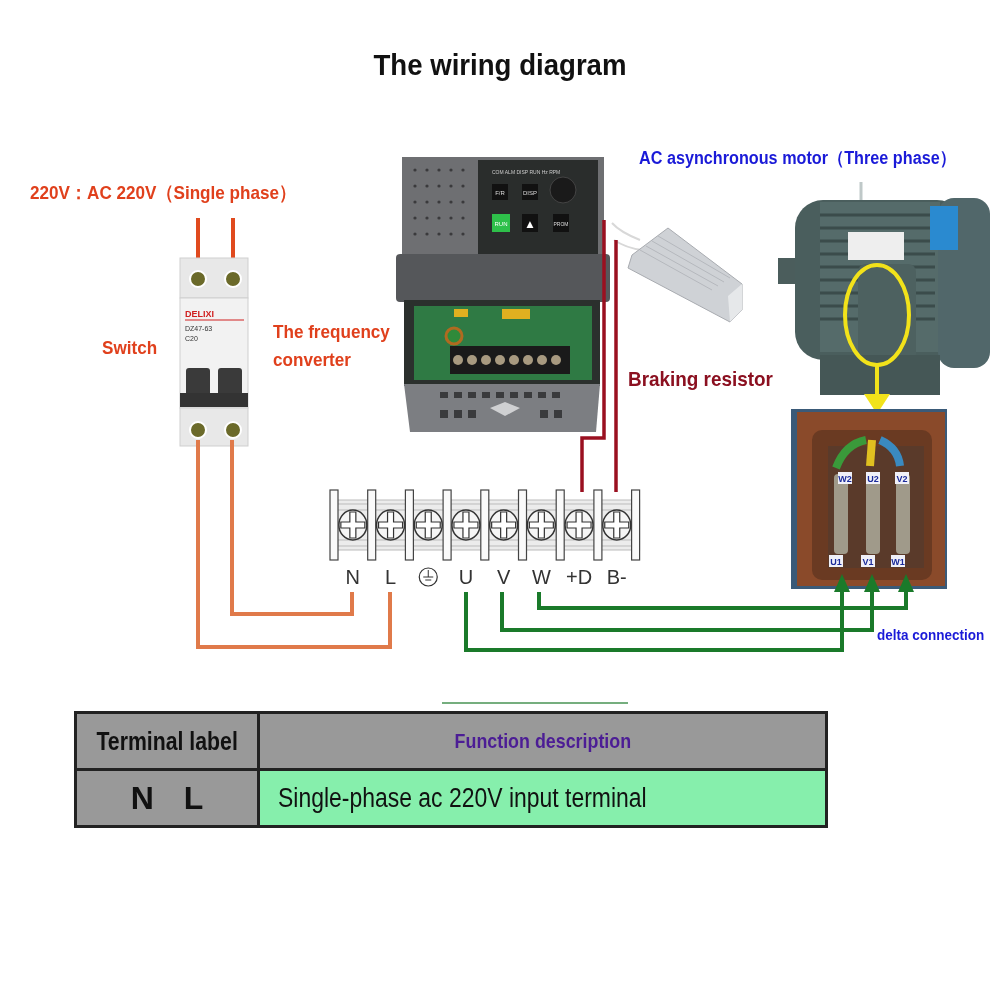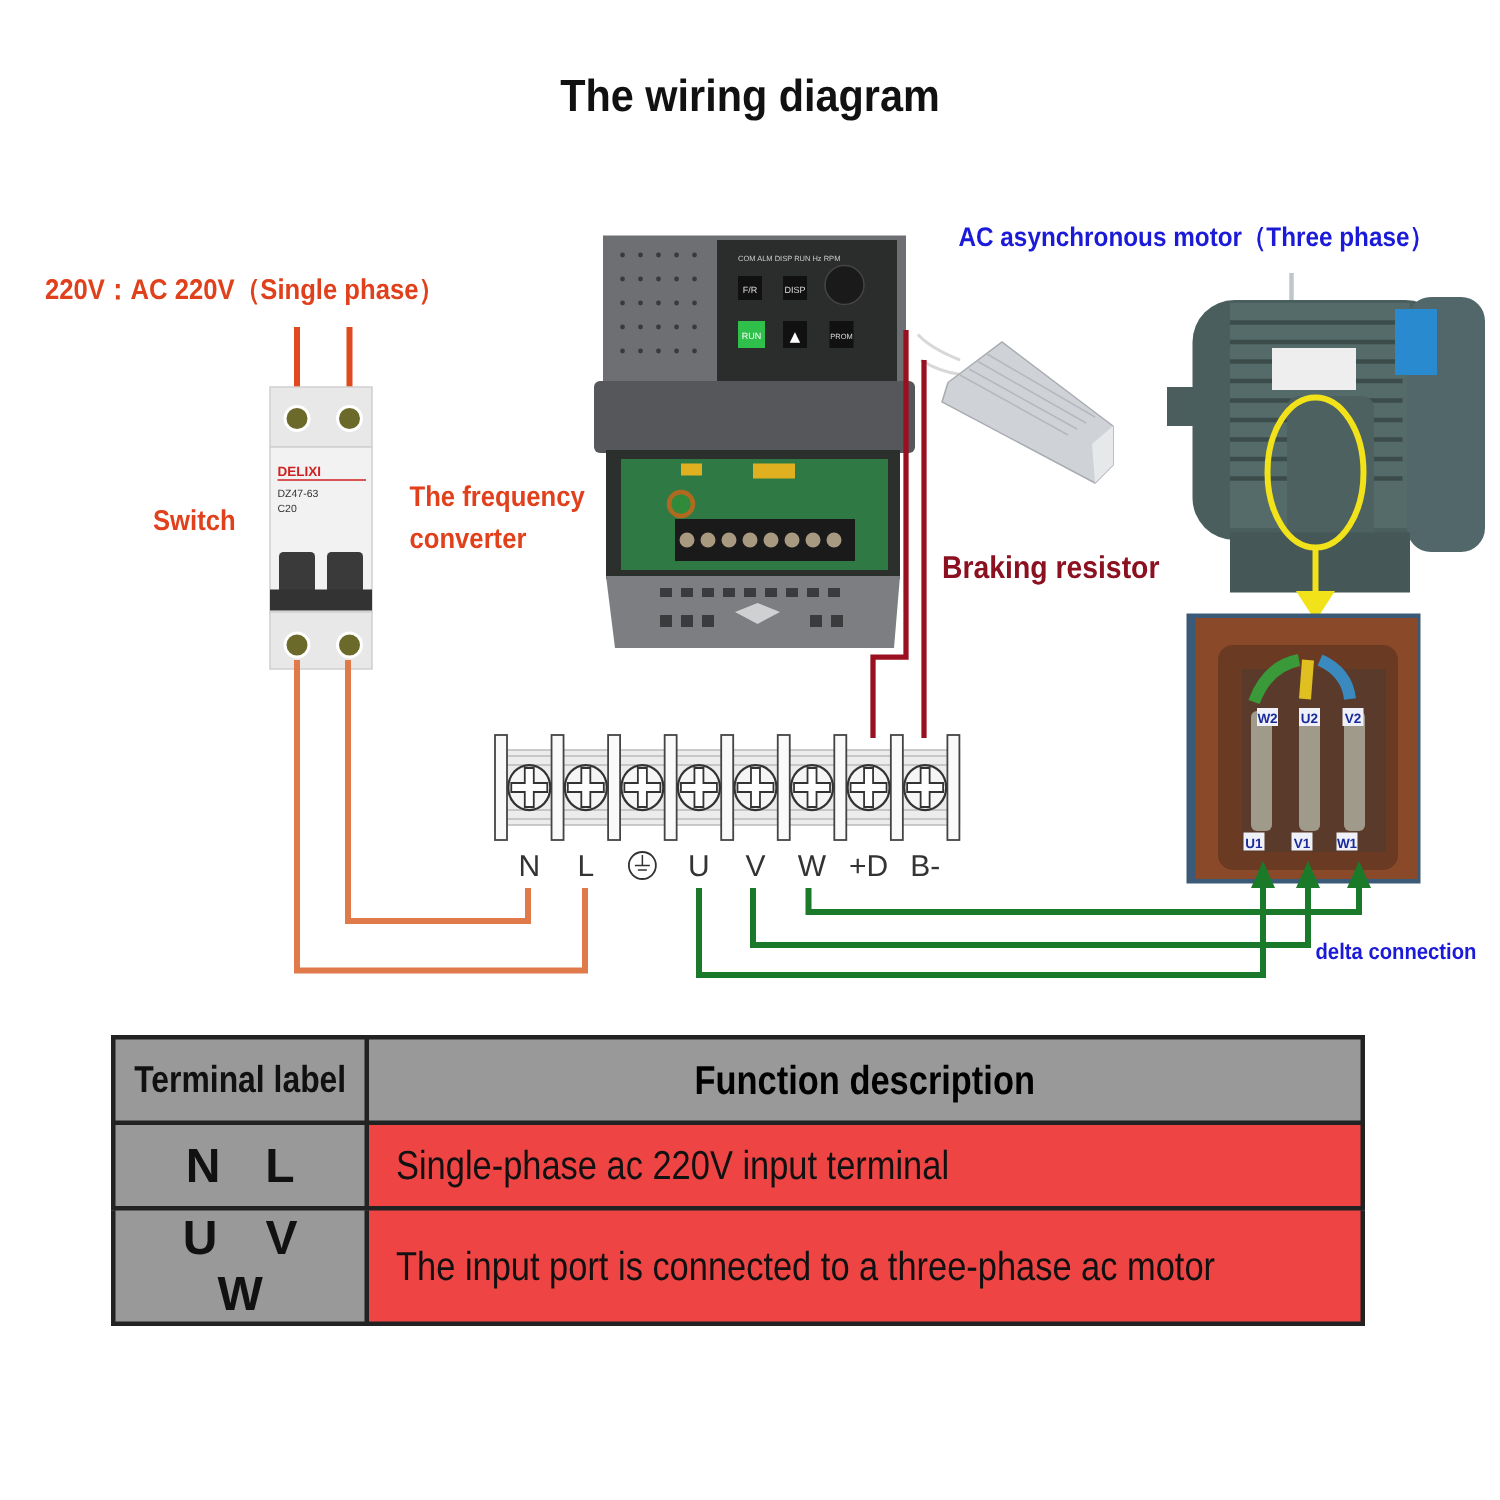--- a/index.html
+++ b/index.html
@@ -5,26 +5,26 @@
   html, body { margin:0; padding:0; background:#ffffff; }
   body { width:1000px; height:1000px; position:relative; overflow:hidden; font-family:"Liberation Sans", sans-serif; }
   .abs { position:absolute; }
   .title { left:0; width:1000px; top:48px; text-align:center; font-size:30px; font-weight:bold; color:#111; transform:scaleX(0.92); }
   .lbl-red { color:#e0401c; font-weight:bold; font-size:19px; white-space:nowrap; transform-origin:left top; transform:scaleX(0.9); }
   .lbl-dark { color:#8b1020; font-weight:bold; font-size:21px; white-space:nowrap; transform-origin:left top; transform:scaleX(0.9); }
   .lbl-blue { color:#1a1ad8; font-weight:bold; font-size:18px; white-space:nowrap; transform-origin:left top; transform:scaleX(0.9); }
   svg { position:absolute; left:0; top:0; }
   .term-lbl { font-family:"Liberation Sans", sans-serif; font-size:20px; fill:#333; }
   
-  .tbl { left:74px; top:690px; width:754px; border-collapse:collapse; border:3px solid #222; }
+  .tbl { left:74px; top:711px; width:754px; border-collapse:collapse; border:3px solid #222; }
   .tbl td, .tbl th { border:3px solid #222; padding:0; height:54px; }
   .tbl .c1 { width:180px; background:#999; text-align:center; font-weight:bold; font-size:32px; color:#111; }
-  .tbl th { background:#999; font-size:27px; color:#000000; }
+  .tbl th { background:#999; font-size:21px; color:#4c1d95; }
   .tbl th.c1 { font-size:25px; font-weight:bold; }
-  .tbl .c2 { background:#ef4444; text-align:left; font-size:27px; color:#111; padding-left:18px; }
+  .tbl .c2 { background:#86efac; text-align:left; font-size:27px; color:#111; padding-left:18px; }
   .narrow { display:inline-block; transform:scaleX(0.85); transform-origin:left center; white-space:nowrap; }
   .narrowc { display:inline-block; transform:scaleX(0.85); white-space:nowrap; }
   .uvw span { display:inline-block; margin:0 16px; }
 </style>
 </head>
 <body>
 
 <div class="abs title">The wiring diagram</div>
 
 <svg width="1000" height="1000">
@@ -274,18 +274,14 @@
 <table class="abs tbl">
   <tbody>
       <tr>
     <th class="c1"><span class="narrowc">Terminal label</span></th>
     <th><span class="narrowc">Function description</span></th>
   </tr>
   <tr>
     <td class="c1"><span style="margin-right:30px">N</span><span>L</span></td>
     <td class="c2"><span class="narrow">Single-phase ac 220V input terminal</span></td>
   </tr>
-  <tr>
-    <td class="c1 uvw"><span>U</span><span>V</span><span>W</span></td>
-    <td class="c2"><span class="narrow">The input port is connected to a three-phase ac motor</span></td>
-  </tr>
 </tbody>
   </table>
 
 </body></html>

